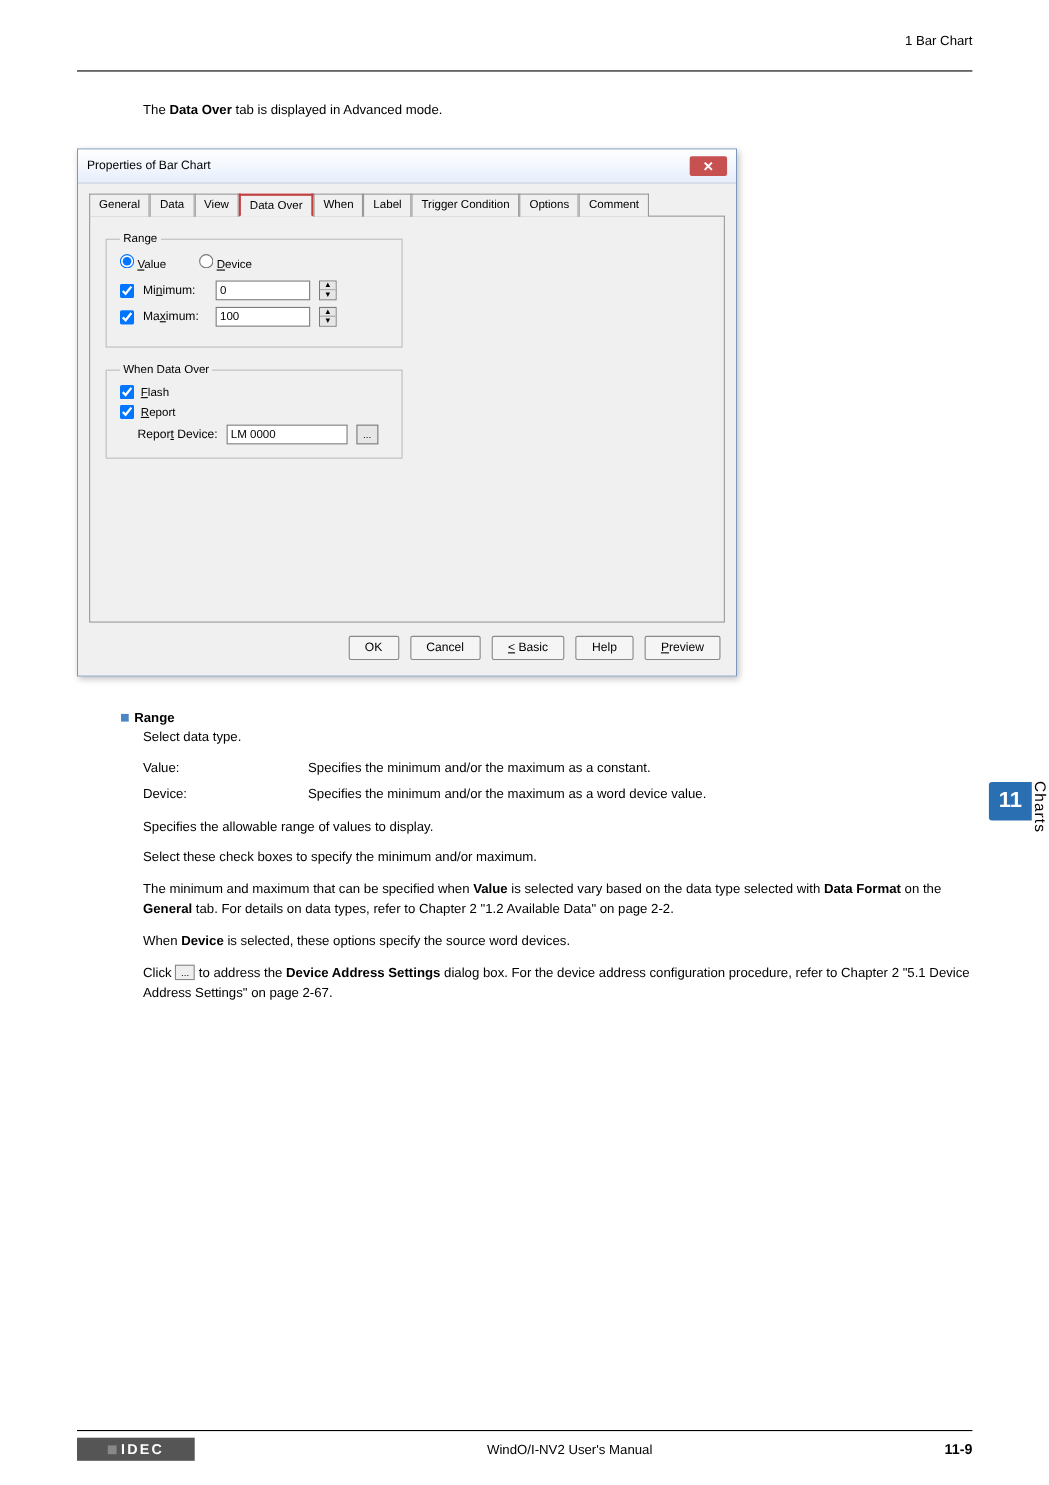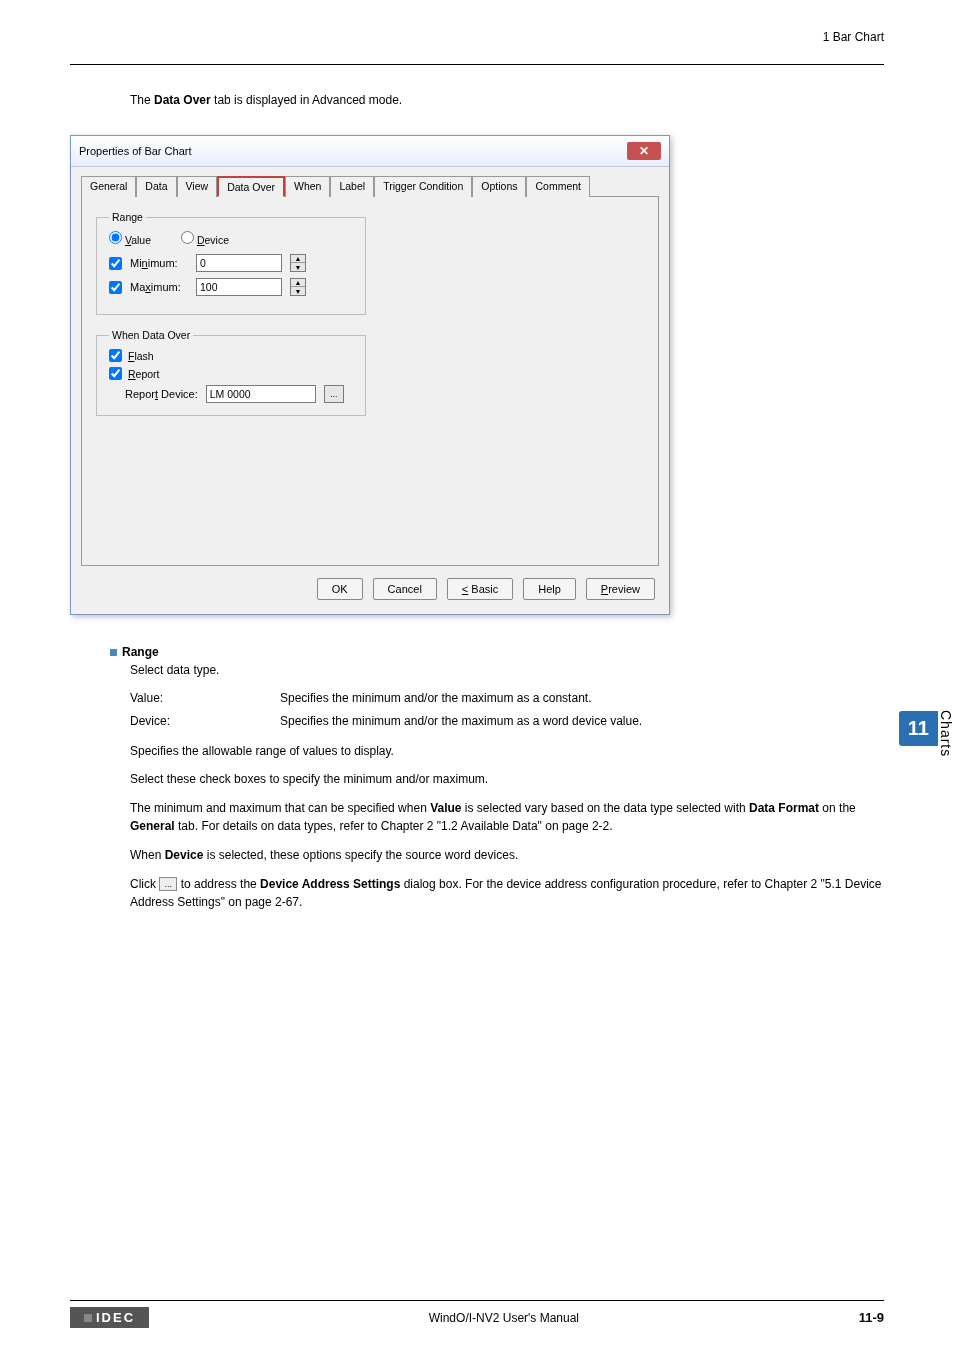--- a/index.html
+++ b/index.html
@@ -269,21 +269,21 @@
     display: flex;
     justify-content: space-between;
     align-items: center;
     padding-top: 6px;
   }
   .footer .brand {
     background: #555;
     color: #fff;
     font-weight: bold;
     letter-spacing: 2px;
-    padding: 3px 14px;
+    padding: 3px 28px;
     font-size: 13px;
     display: flex;
     align-items: center;
     gap: 4px;
   }
   .footer .brand .bsq {
     width: 8px; height: 8px;
     background: #888;
     display: inline-block;
   }

